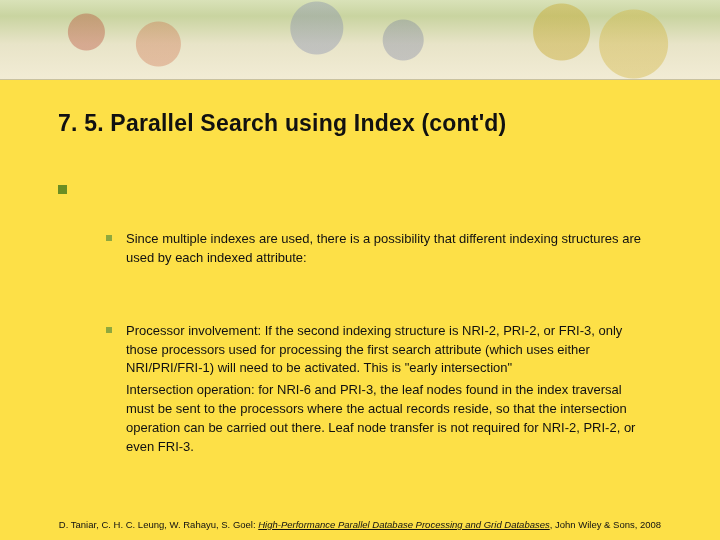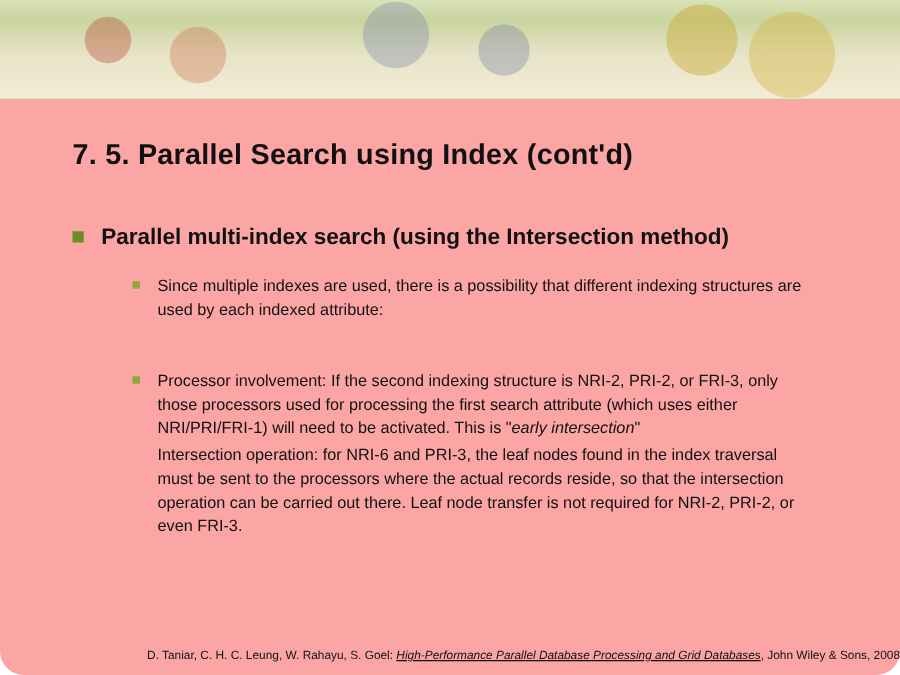--- a/index.html
+++ b/index.html
@@ -1,20 +1,19 @@
 <!DOCTYPE html>
 <html><head>
 <meta charset="utf-8">
 <style>
   * { box-sizing: border-box; margin: 0; padding: 0; }
   html, body { width: 720px; height: 540px; overflow: hidden; font-family: Arial, Helvetica, sans-serif; }
   .slide {
     width: 720px; height: 540px; position: relative;
-    background: #fca5a5;
-    border-radius: 19px;
+    background: #fde047;
   }
   .banner {
     width: 100%; height: 80px; position: relative; overflow: hidden;
     background: linear-gradient(180deg, #d9e2b8 0%, #c9d4a0 20%, #e8e4c8 55%, #f2ecd5 100%);
   }
   .banner::before {
     content: ""; position: absolute; inset: 0;
     background:
       radial-gradient(circle at 12% 40%, rgba(180,60,40,0.35) 0 18px, transparent 19px),
       radial-gradient(circle at 22% 55%, rgba(200,90,50,0.30) 0 22px, transparent 23px),
@@ -28,46 +27,45 @@
     background: #c9c2a0;
   }
   .content { position: absolute; left: 58px; right: 40px; top: 110px; }
   .title {
     font-size: 23px; font-weight: bold; color: #111;
     margin-bottom: 42px; letter-spacing: 0.2px;
   }
   .row { display: flex; align-items: flex-start; }
   .bul1 { width: 9px; height: 9px; background: #6b8e23; flex: 0 0 9px; margin-top: 6px; margin-right: 14px; }
   .h1 { font-size: 18px; font-weight: bold; color: #111; }
-  .sub { margin-left: 48px; margin-top: 20px; }
+  .sub { margin-left: 48px; margin-top: 36px; }
   .bul2 { width: 6px; height: 6px; background: #8fa83e; flex: 0 0 6px; margin-top: 5px; margin-right: 14px; }
   .body { font-size: 13px; line-height: 1.45; color: #111; max-width: 520px; }
   .body .para { margin-bottom: 3px; }
-  .italic { font-style: italic; }
+  .italic { }
   .bold { font-weight: bold; }
   .gap { height: 18px; }
   .footer {
     position: absolute; left: 0; right: 0; bottom: 10px;
-    font-size: 9.5px; color: #111; text-align: right; padding: 0 0;
+    font-size: 9.5px; color: #111; text-align: center; padding: 0 16px;
     white-space: nowrap;
   }
   .footer .u { text-decoration: underline; font-style: italic; }
 </style>
 </head>
 <body>
 
 <div class="slide">
   <div class="banner"></div>
 
   <div class="content">
     <div class="title">7. 5. Parallel Search using Index (cont'd)</div>
 
     <div class="row">
       <div class="bul1"></div>
-      <div class="h1">Parallel multi-index search (using the Intersection method)</div>
     </div>
 
     <div class="sub row">
       <div class="bul2"></div>
       <div class="body">Since multiple indexes are used, there is a possibility that different indexing structures are used by each indexed attribute:</div>
     </div>
 
     <div class="gap"></div>
 
     <div class="sub row">

